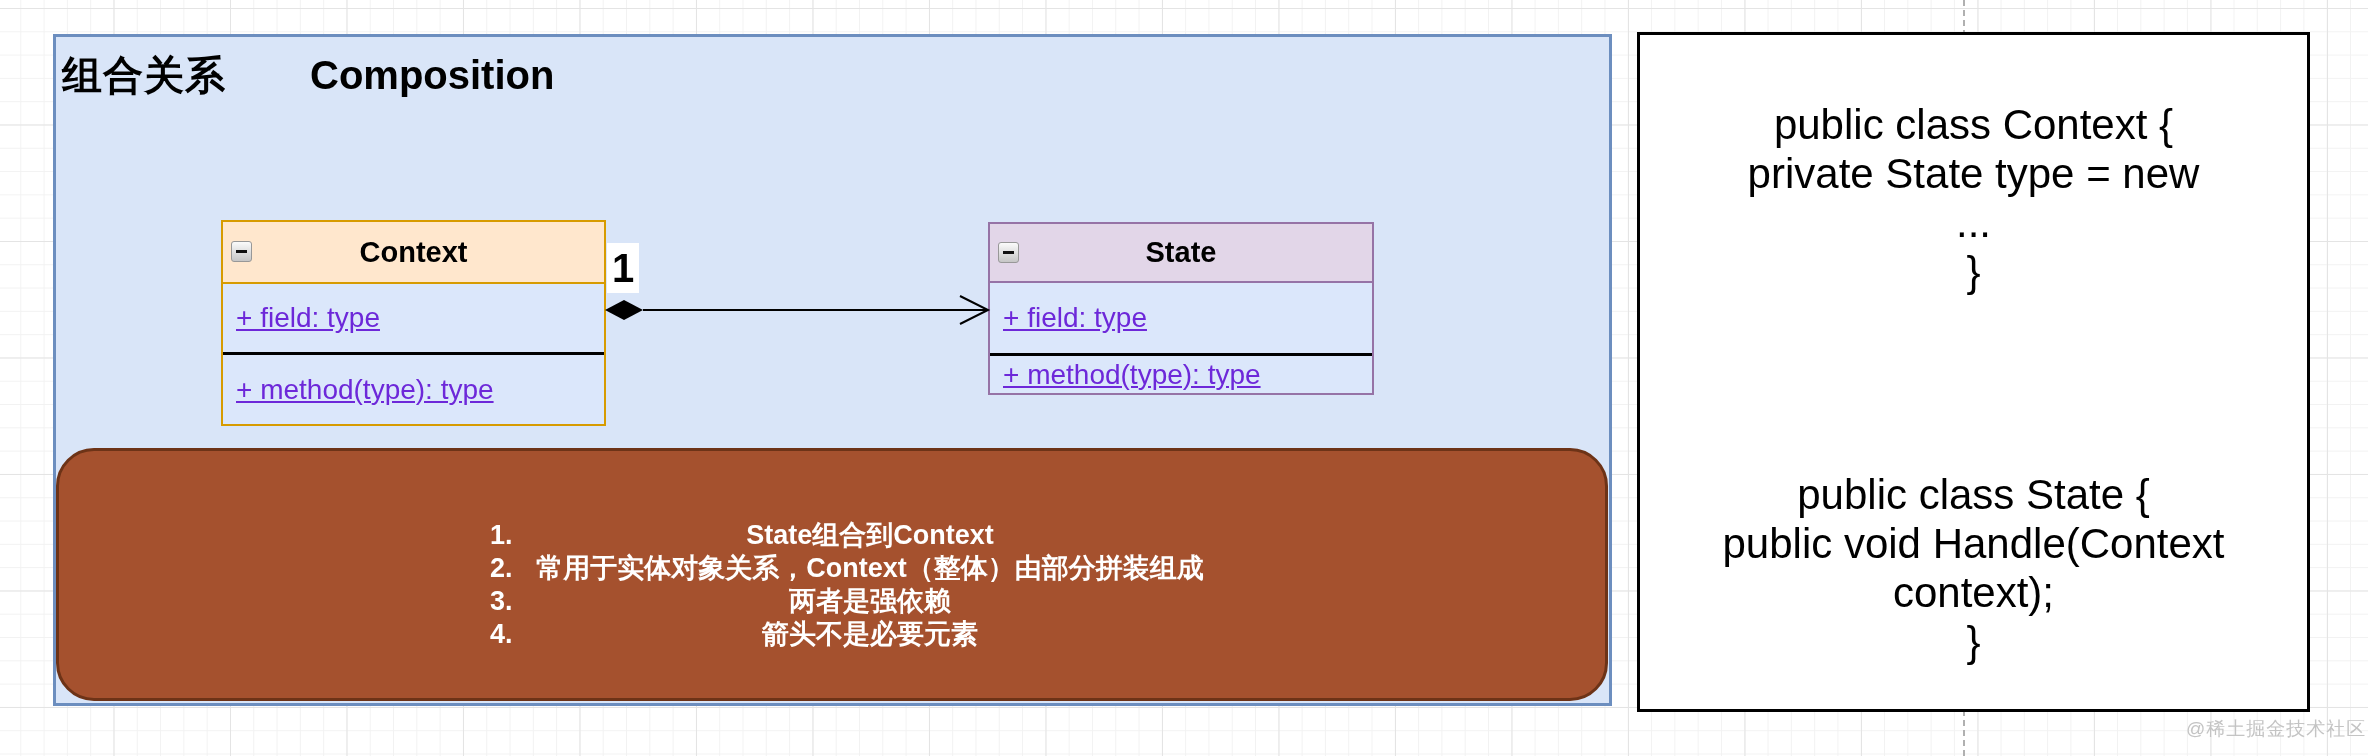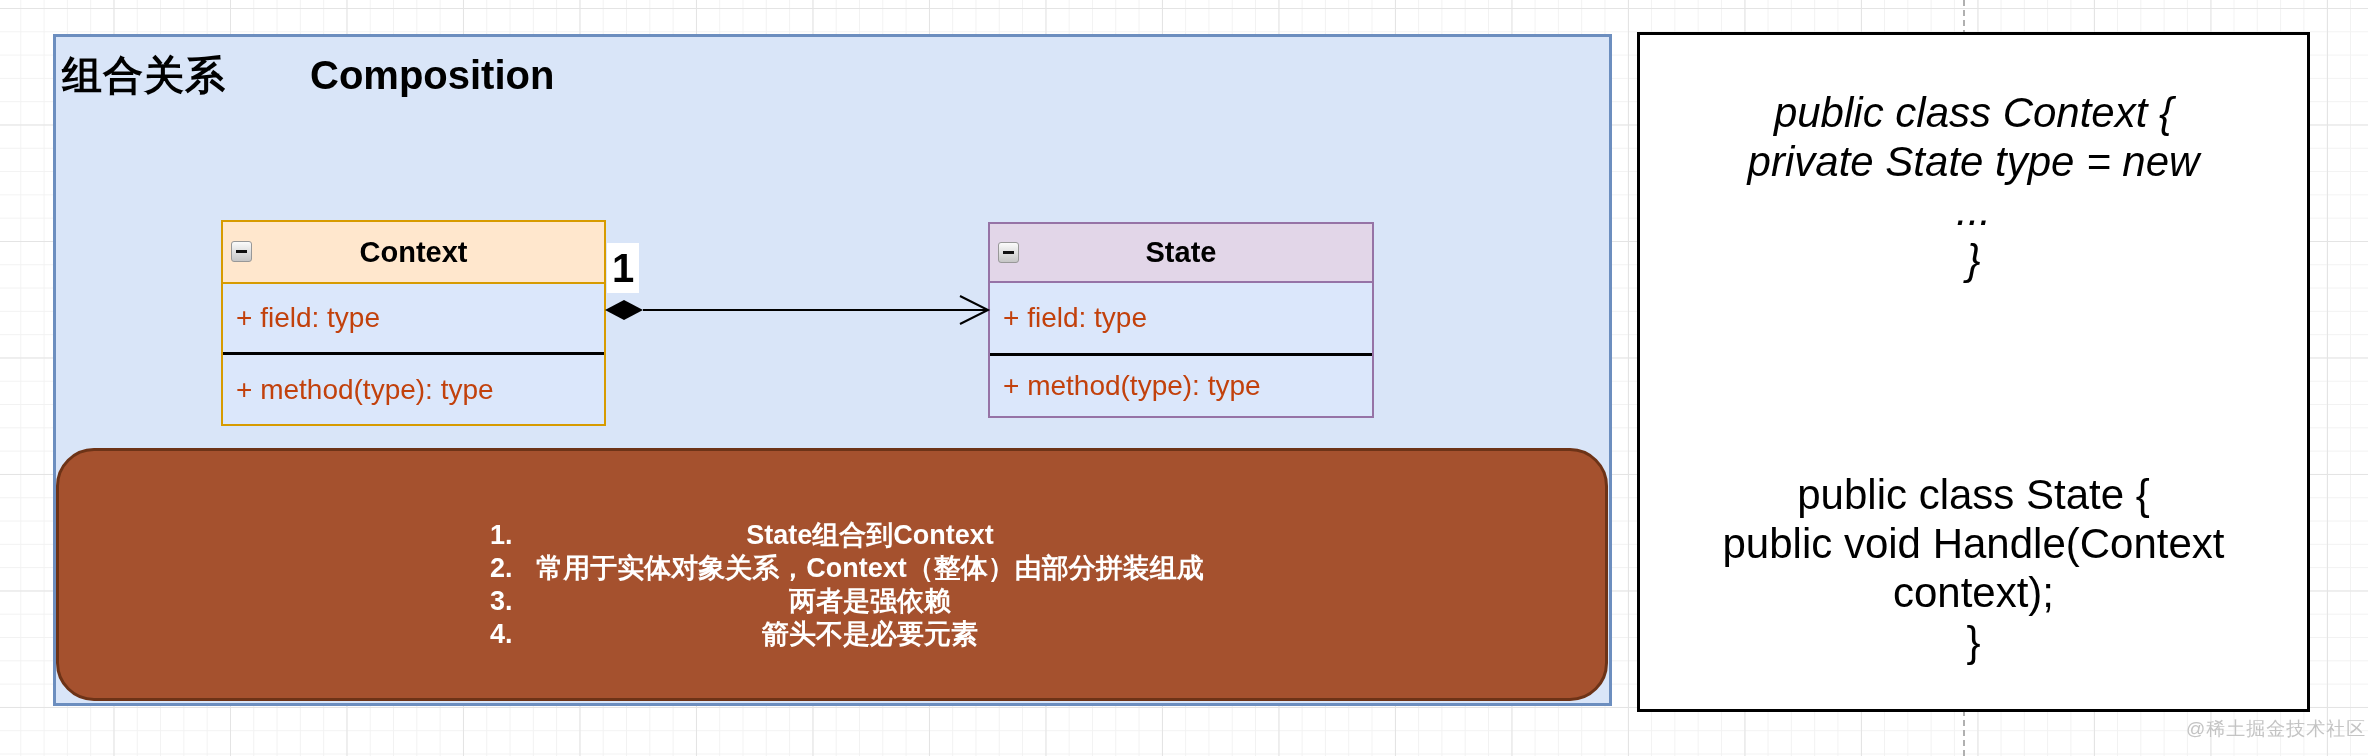--- a/index.html
+++ b/index.html
@@ -38,38 +38,38 @@
   }
   .panel-title .cn{letter-spacing:1px;}
   .panel-title .en{margin-left:84px;letter-spacing:0;}
   
   .class-box{
     position:absolute;box-sizing:border-box;display:flex;flex-direction:column;
     background:#dbe7fb;
     margin-top:14px;
   }
   .class-box.context{left:165px;top:169px;width:385px;height:206px;border:2px solid #d79b00;}
-  .class-box.state{left:932px;top:171px;width:386px;height:196px;border:2px solid #9673a6;}
+  .class-box.state{left:932px;top:171px;width:386px;height:173px;border:2px solid #9673a6;}
   .class-header{
     position:relative;flex:0 0 auto;box-sizing:border-box;
     display:flex;align-items:center;justify-content:center;
     font-weight:bold;font-size:29px;color:#000;
   }
   .context .class-header{height:62px;background:#ffe7cd;border-bottom:2px solid #d79b00;}
   .state   .class-header{height:59px;background:#e2d6e8;border-bottom:2px solid #9673a6;}
   .collapse-btn{
     position:absolute;left:8px;top:50%;margin-top:-11px;width:21px;height:21px;
     box-sizing:border-box;border:1px solid #989898;border-radius:3px;
     background:linear-gradient(#fbfbfb,#c6c6c6);
     display:flex;align-items:center;justify-content:center;cursor:pointer;
   }
   .collapse-btn::after{content:"";display:block;width:11px;height:3px;background:#111;}
   .class-row{
     flex:1 1 auto;display:flex;align-items:center;
-    font-size:28px;color:#c2410c;padding-left:13px;box-sizing:border-box;
+    font-size:28px;color:#6d28d9;padding-left:13px;box-sizing:border-box;text-decoration:underline;
   }
   .context .row-field{flex:0 0 68px;}
   .state   .row-field{flex:0 0 70px;}
   .class-divider{flex:0 0 3px;background:#000;}
   
   .connector-svg{position:absolute;left:544px;top:251px;width:395px;height:44px;}
   .multiplicity-label{
     position:absolute;left:551px;top:206px;width:32px;height:50px;
     background:#ffffff;color:#000;font-size:40px;font-weight:bold;
     text-align:center;line-height:50px;
@@ -88,21 +88,21 @@
   .note-text{display:block;width:100%;text-align:center;}
   
   .panel-code{
     position:absolute;left:1637px;top:32px;width:673px;height:680px;
     box-sizing:border-box;background:#ffffff;border:3px solid #000;z-index:2;
   }
   .code-block{
     position:absolute;left:0;width:100%;text-align:center;
     font-size:42px;color:#000;line-height:49px;white-space:nowrap;
   }
-  .code-block.block-context{top:53px;font-style:italic;}
+  .code-block.block-context{top:65px;}
   .code-block.block-state{top:435px;}
 </style>
 </head>
 <body>
 
 <div class="canvas">
 
   <div class="dashed-line"></div>
 
   <div class="watermark">@稀土掘金技术社区</div>

